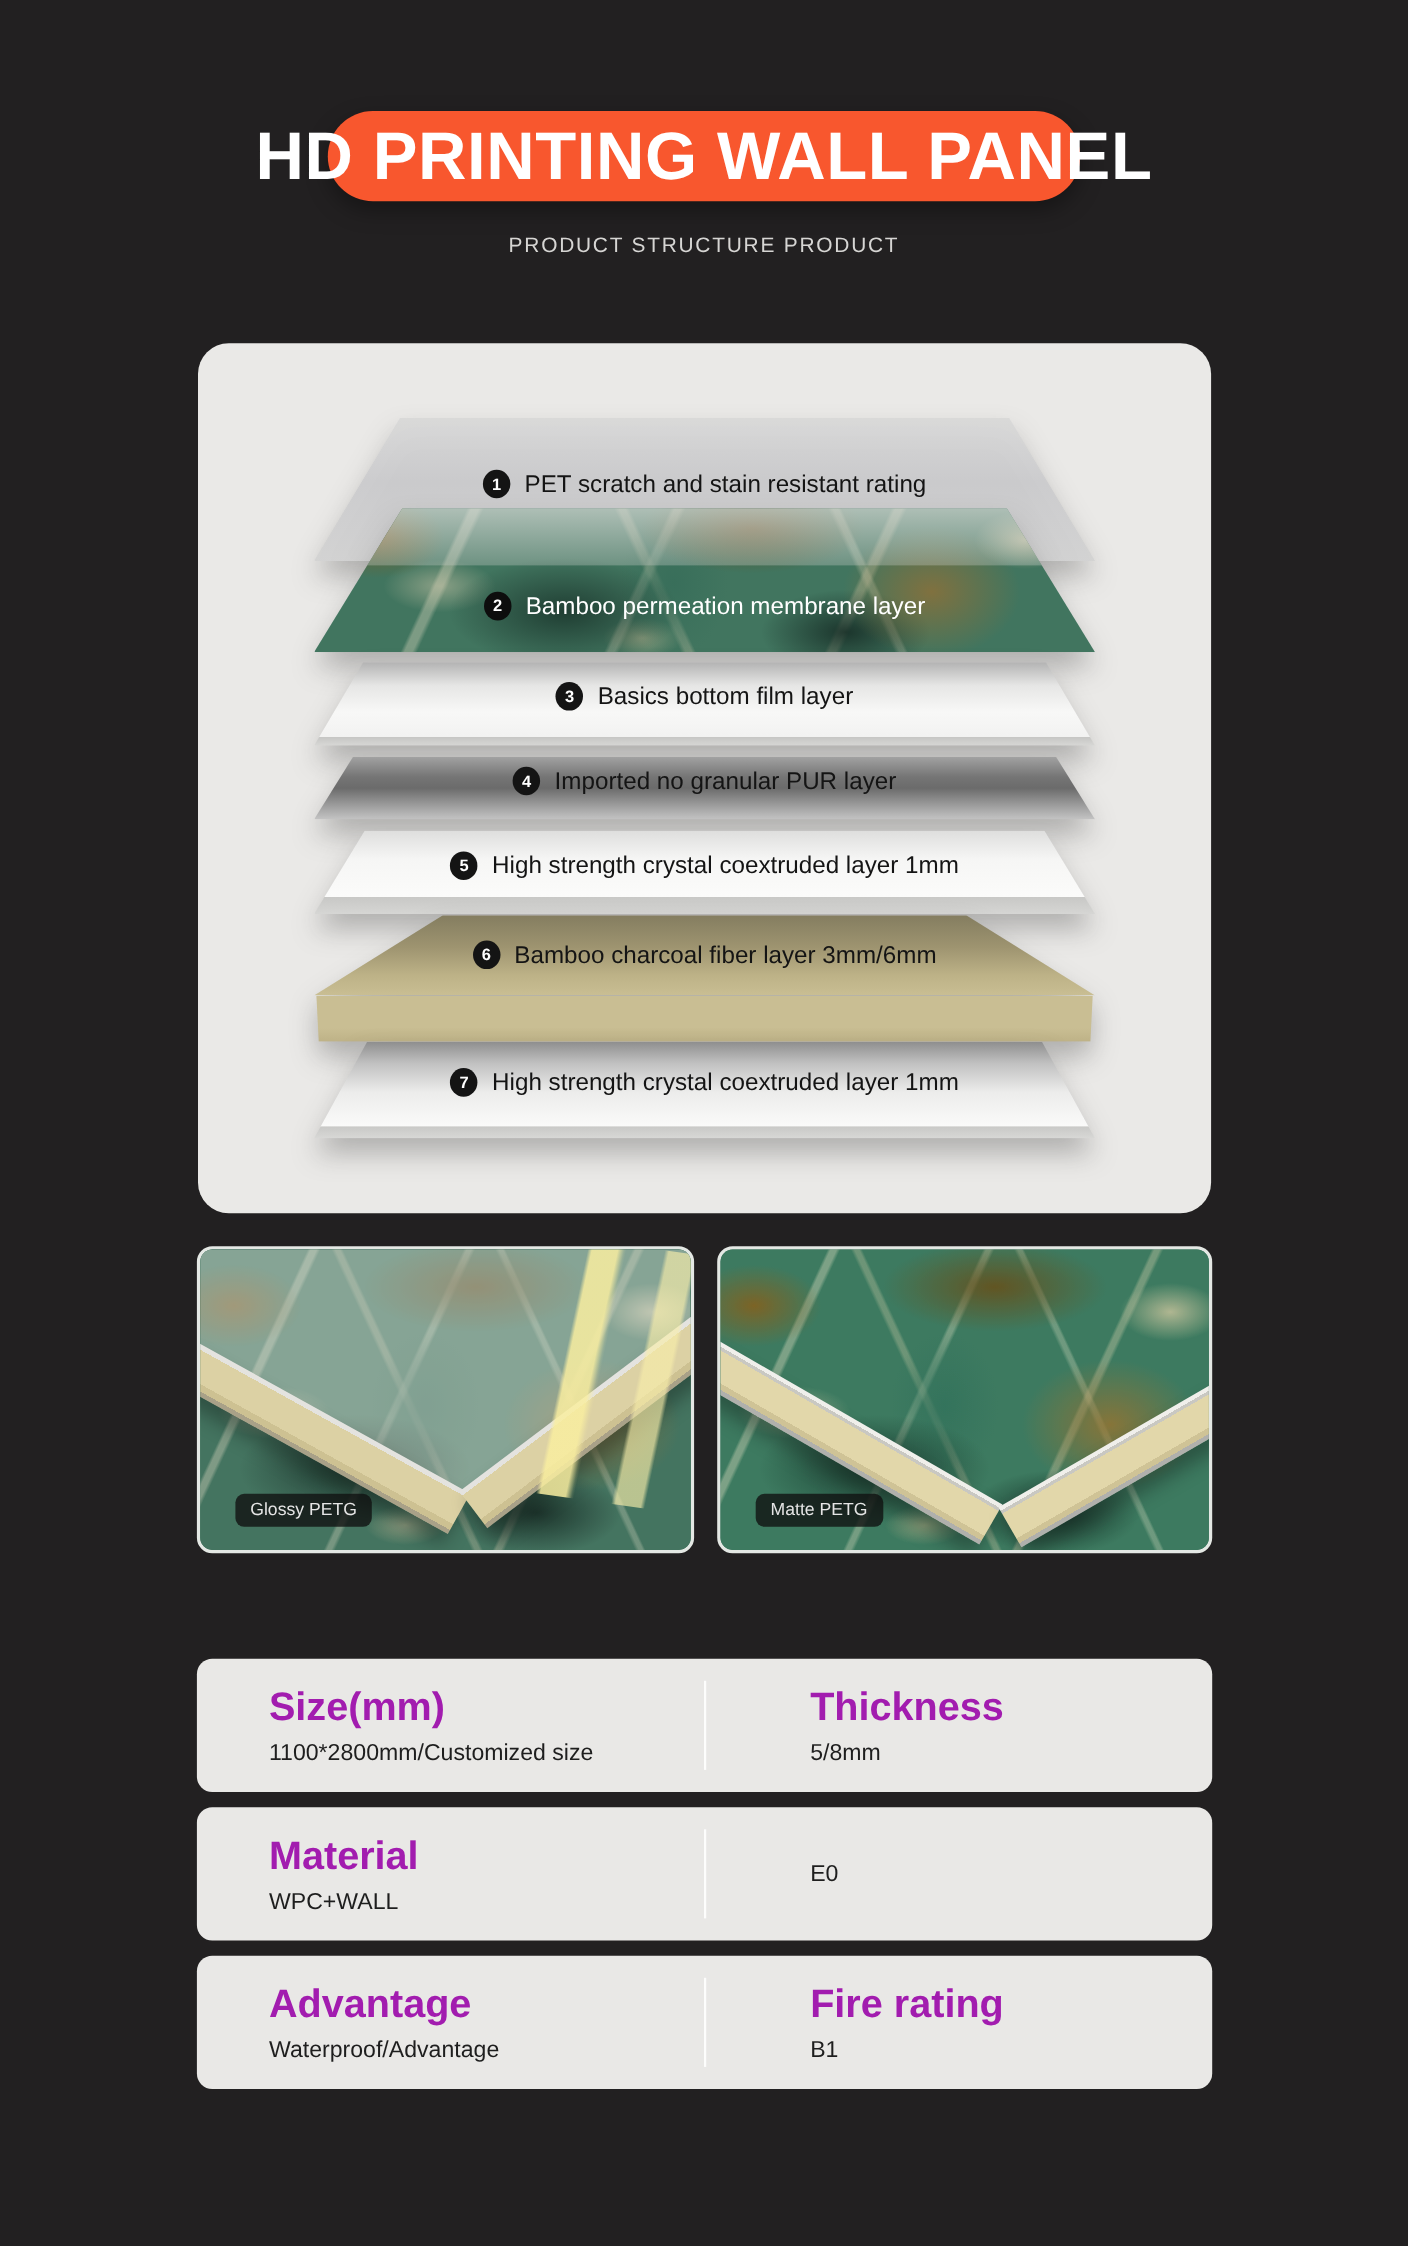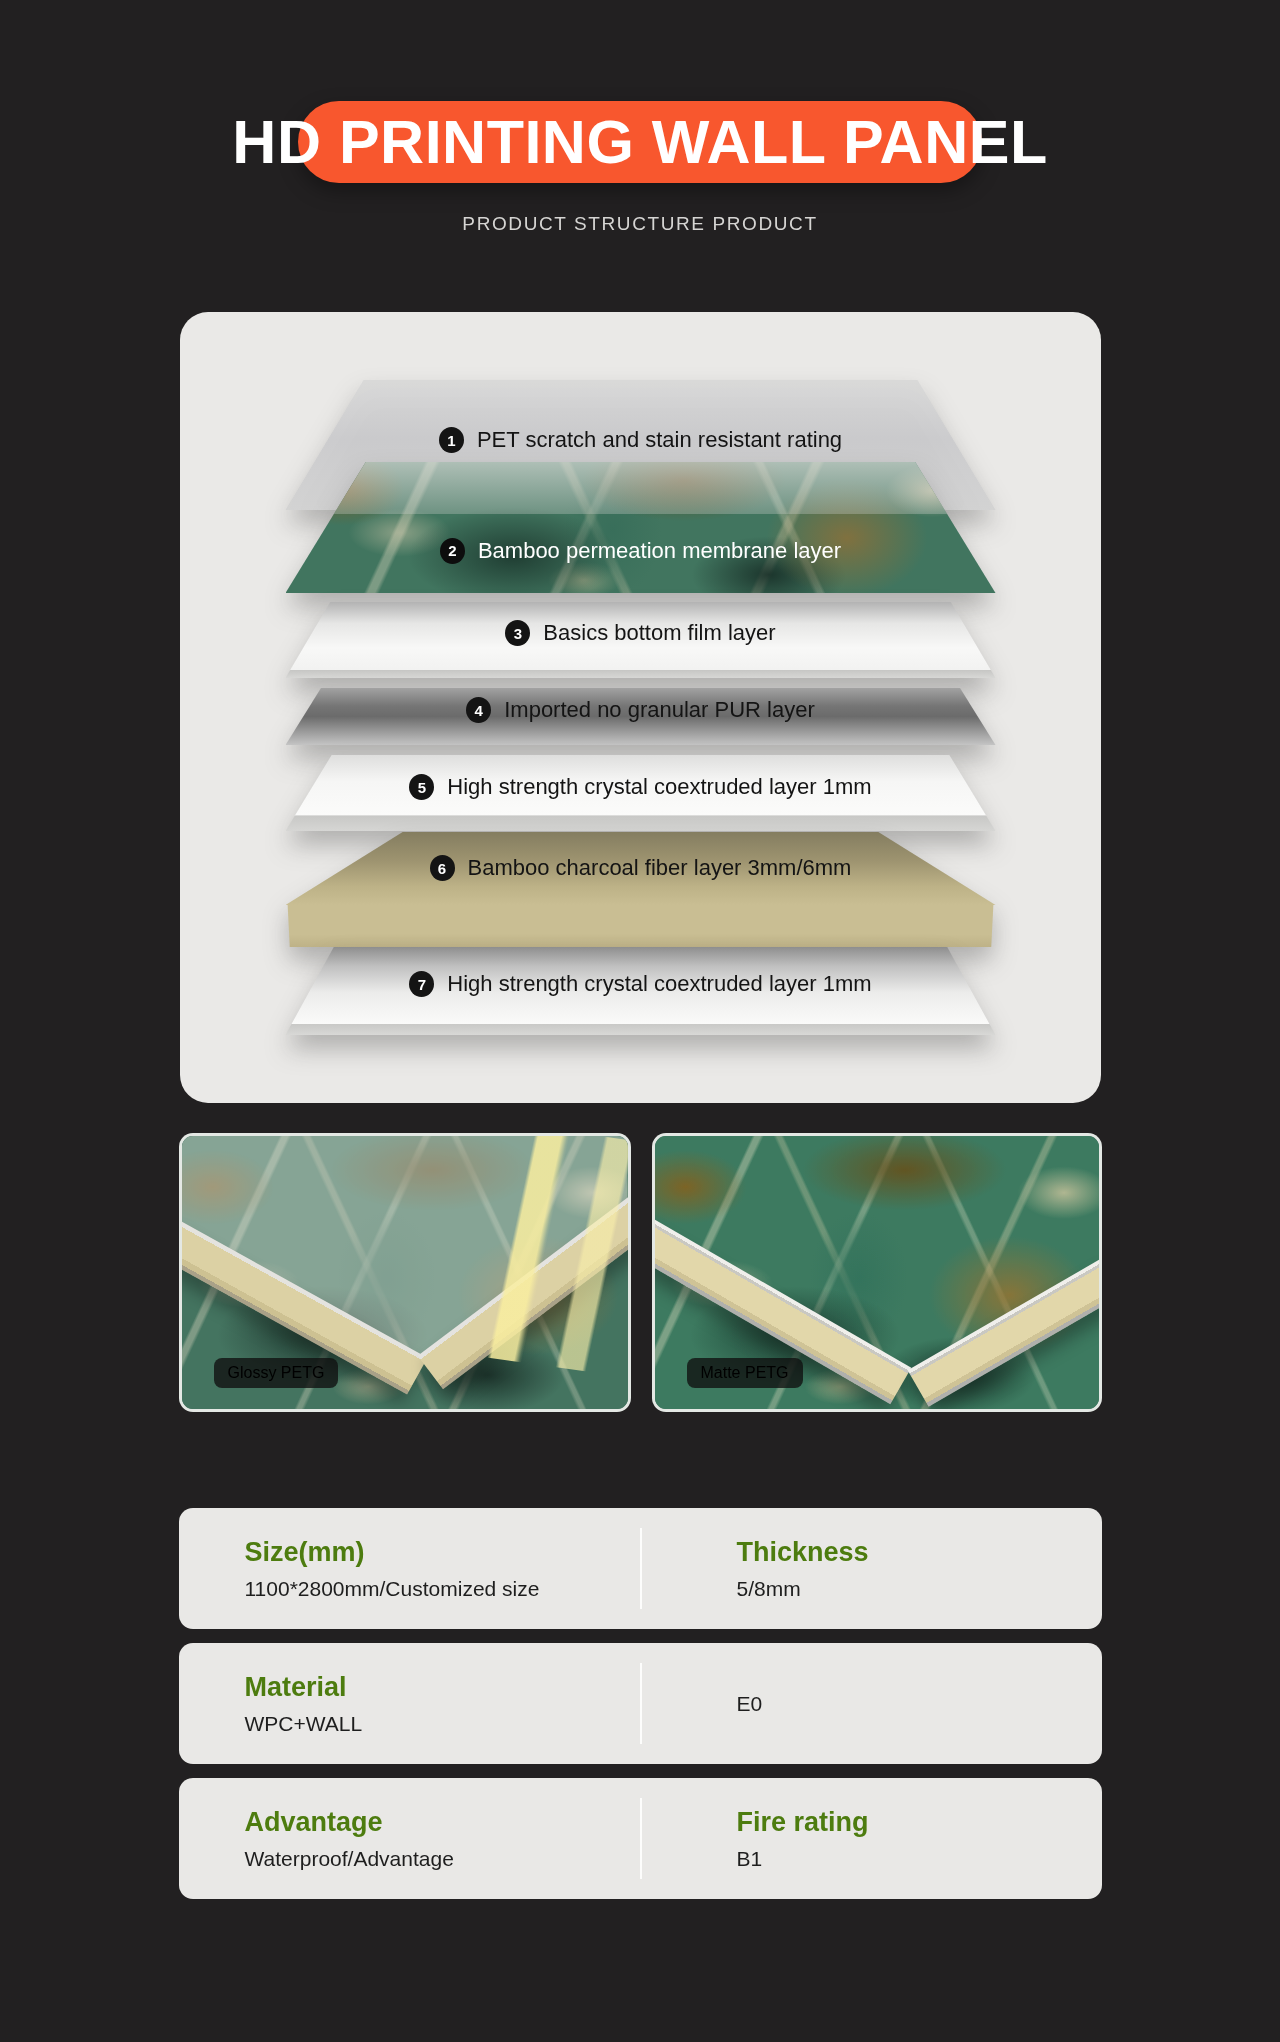--- a/index.html
+++ b/index.html
@@ -100,31 +100,31 @@
   .glossy .chev-r{right:-14px;top:56px;width:265px;transform-origin:right center;transform:rotate(-37deg);}
   .matte .chev-l{left:-14px;top:79px;width:300px;transform-origin:left center;transform:rotate(30deg);}
   .matte .chev-r{right:-14px;top:119px;width:225px;transform-origin:right center;transform:rotate(-30deg);}
   .wash{position:absolute;inset:0;background:rgba(219,225,217,.44);
         clip-path:polygon(0 0,100% 0,100% 24%,55% 84%,0 33%);}
   .streaks{position:absolute;top:-8px;right:6px;width:175px;height:235px;transform:rotate(8deg);
         background:linear-gradient(94deg, transparent 0 38%, rgba(249,238,160,.85) 40% 52%,
           rgba(249,238,160,.12) 55%, transparent 56% 74%, rgba(248,238,170,.65) 76% 88%, transparent 90%);}
   .photo-badge{position:absolute;left:32px;bottom:21px;height:30px;padding:0 14px;
         display:flex;align-items:center;background:rgba(16,16,16,.78);border-radius:8px;
-        color:#000000;font-size:16px;z-index:5;}
+        color:#e5e5e5;font-size:16px;z-index:5;}
 
   
   .specs{width:923px;margin:96px auto 0;display:flex;flex-direction:column;gap:14px;}
   .card{position:relative;height:121px;background:var(--card_bg);border-radius:14px;
         display:flex;align-items:center;}
   .divider{position:absolute;left:50%;top:20px;bottom:20px;width:2px;background:#FDFDFC;}
   .cell{flex:1;}
   .cell-left{padding-left:66px;}
   .cell-right{padding-left:127px;}
-  .spec-title{font-size:27px;font-weight:700;color:#4d7c0f;margin:0 0 9px;}
+  .spec-title{font-size:36px;font-weight:700;color:#a21caf;margin:0 0 9px;}
   .spec-value{font-size:21px;color:#1E1E1E;}
 </style>
 </head>
 <body>
 
 <div class="page">
 
   <div class="banner">
     <span class="banner-title">HD PRINTING WALL PANEL</span>
   </div>

